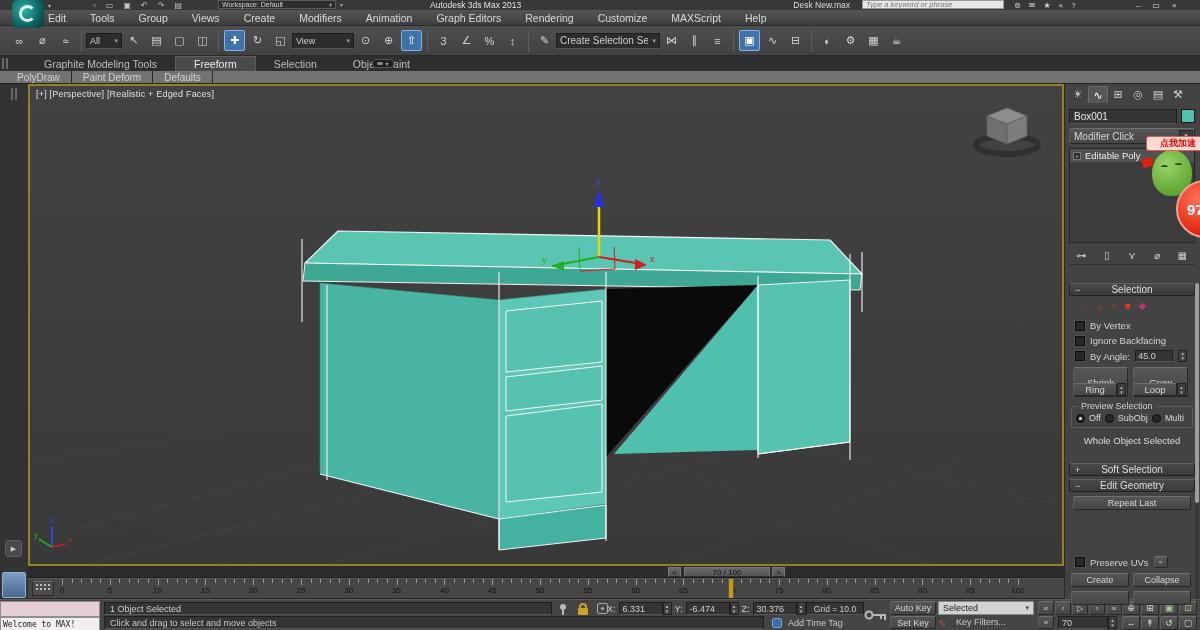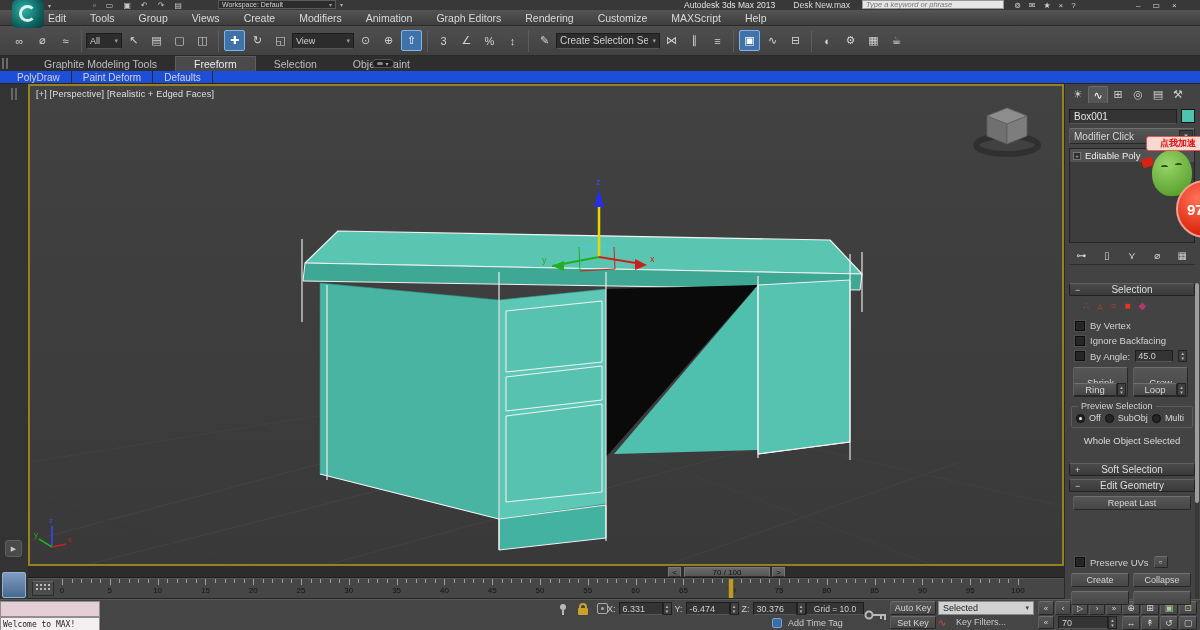--- a/index.html
+++ b/index.html
@@ -9,21 +9,21 @@
 .flex{display:flex;align-items:center}
 
 #titlebar{left:0;top:0;width:1200px;height:10px;background:#383838}
 #logo{left:12px;top:0;width:32px;height:28px;z-index:30;border-radius:5px;background:radial-gradient(circle at 38% 35%,#2fb3a6,#0d6160 62%,#093d3c 95%)}
 #logo .swirl{position:absolute;left:7px;top:5px;width:17px;height:17px;border:3px solid rgba(235,255,250,.9);border-right-color:transparent;border-radius:50%}
 #logo .caret{position:absolute;right:-7px;top:2px;color:#bbb;font-size:6px}
 #qa-icons{left:88px;top:0;height:10px}
 #qa-icons .qai{font-size:8px;color:#c9c9c9;margin:0 5px}
 #workspace-dd{left:218px;top:0;width:118px;height:9px;background:#2c2c2c;border:1px solid #5a5a5a;color:#d3d3d3;font-size:7px;padding:0 3px;display:flex;align-items:center;justify-content:space-between}
 #ws-extra{left:340px;top:1px;color:#aaa;font-size:6px}
-#title-center{left:430px;top:0;width:420px;height:10px;justify-content:flex-end;font-size:8.5px;color:#e2e2e2;white-space:nowrap}
+#title-center{left:430px;top:0;width:420px;height:10px;justify-content:space-between;font-size:8.5px;color:#e2e2e2;white-space:nowrap}
 #title-center .fn{margin-left:18px;color:#dcdcdc}
 #ic-search{left:862px;top:0;width:142px;height:9px;background:#e6e6e6;border:1px solid #9a9a9a;color:#777;font-style:italic;font-size:7.5px;padding:0 3px;display:flex;align-items:center}
 #ic-icons{left:1010px;top:0;height:10px}
 #ic-icons .ici{font-size:8px;color:#d4d4d4;margin:0 4px}
 #win-controls{left:1130px;top:0;height:10px}
 #win-controls .wci{font-size:8px;color:#d9d9d9;margin:0 6px}
 
 #menubar{left:0;top:10px;width:1200px;height:16px;background:linear-gradient(#545454,#3e3e3e);border-bottom:1px solid #2c2c2c;padding-left:36px}
 .menu-item{padding:0 12px;font-size:10.5px;color:#dadada}
 
@@ -32,21 +32,21 @@
 .tbi.on{background:#3e72a8;border-color:#83b4e8;color:#fff}
 .tsep{width:1px;height:22px;background:#2b2b2b;border-right:1px solid #5c5c5c;margin:0 4px;flex:none}
 .tb-dd{height:16px;background:#2c2c2c;border:1px solid #1c1c1c;border-bottom-color:#555;color:#cfcfcf;font-size:9px;padding:0 3px;display:flex;align-items:center;justify-content:space-between;flex:none}
 .tb-dd::after{content:"▾";font-size:7px;color:#999;margin-left:4px}
 
 #ribbontabs{left:0;top:56px;width:1200px;height:15px;background:#2e2e2e;padding-left:26px}
 .rtab{padding:0 18px;height:15px;display:flex;align-items:center;font-size:10.5px;color:#bdbdbd;flex:none}
 .rtab.on{background:#4a4a4a;color:#ececec;border:1px solid #5e5e5e;border-bottom:none}
 #ribbon-grip{left:2px;top:58px;width:6px;height:11px;border-left:2px solid #6a6a6a;border-right:2px solid #6a6a6a}
 #ribbon-pill{left:372px;top:59px;width:22px;height:9px;background:#1f1f1f;border:1px solid #555;border-radius:4px;color:#aaa;font-size:6px;display:flex;align-items:center;justify-content:center;gap:2px}
-#ribbonsub{left:0;top:71px;width:1200px;height:13px;background:#1d4ed8;border-bottom:1px solid #252525;padding-left:6px}
+#ribbonsub{left:0;top:71px;width:1200px;height:13px;background:#737373;border-bottom:1px solid #252525;padding-left:6px}
 .subtab{padding:0 11px;height:13px;display:flex;align-items:center;font-size:10px;color:#d2d2d2;border-right:1px solid #292929;flex:none}
 
 #leftstrip{left:0;top:84px;width:28px;height:515px;background:#333}
 #strip-arrow{left:5px;top:456px;width:17px;height:17px;background:#4a4a4a;border:1px solid #5f5f5f;border-radius:3px;color:#c9c9c9;font-size:7px;display:flex;align-items:center;justify-content:center}
 
 #viewport{left:28px;top:84px;width:1036px;height:482px;background:linear-gradient(#424242,#393939);border:2px solid #96801f}
 #vp-label{left:6px;top:3px;font-size:9px;color:#e0e0e0;letter-spacing:.2px;z-index:3}
 #vp-svg{position:absolute;left:0;top:0;z-index:1}
 
 #timeslider{left:28px;top:566px;width:1036px;height:12px;background:#2c2c2c;border-bottom:1px solid #1d1d1d}
@@ -483,20 +483,26 @@
     </div>
   <div id="tb-marker" style="left: 700.2px;"></div>
 </div>
 <div class="abs" id="corner-btn"></div>
 
 <div class="abs" id="statusbar">
   <div class="abs" id="listener-pink"></div>
   <div class="abs" id="listener-white">
       <span>Welcome to MAX!</span>
     </div>
+  <div class="abs sunken" id="sel-status">
+      <span>1 Object Selected</span>
+    </div>
+  <div class="abs sunken" id="prompt-field">
+      <span>Click and drag to select and move objects</span>
+    </div>
 
   <div class="mini-ic" style="left:556px">
     <span style="position:absolute;left:4px;top:1px;width:6px;height:6px;border-radius:50%;background:#b9b9b9"></span>
     <span style="position:absolute;left:6px;top:7px;width:2px;height:5px;background:#b9b9b9"></span>
   </div>
   <div class="mini-ic" style="left:576px">
     <span style="position:absolute;left:3px;top:0;width:8px;height:5px;border:2px solid #c9a227;border-bottom:none;border-radius:4px 4px 0 0"></span>
     <span style="position:absolute;left:2px;top:5px;width:10px;height:7px;background:#c9a227;border-radius:1px"></span>
   </div>
   <div class="mini-ic" style="left:596px">

